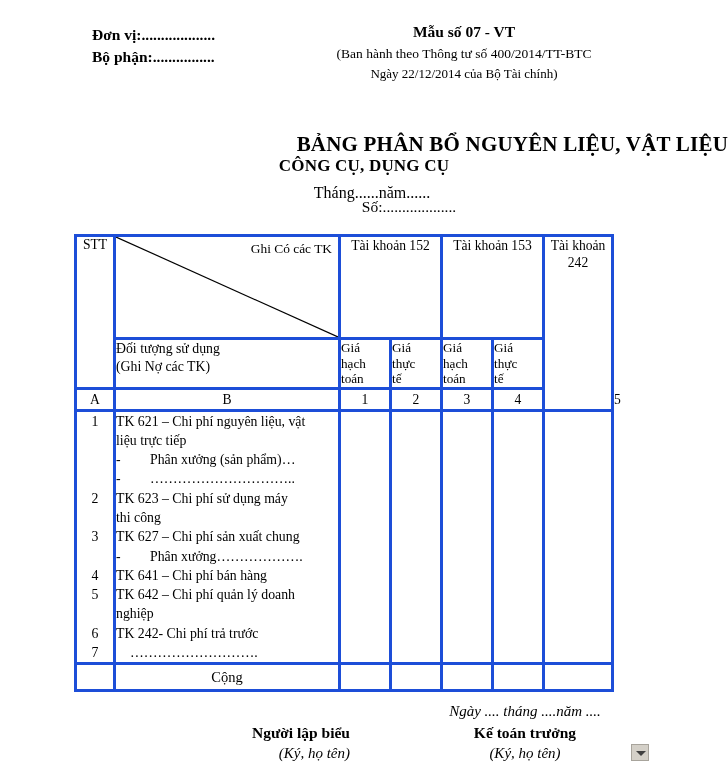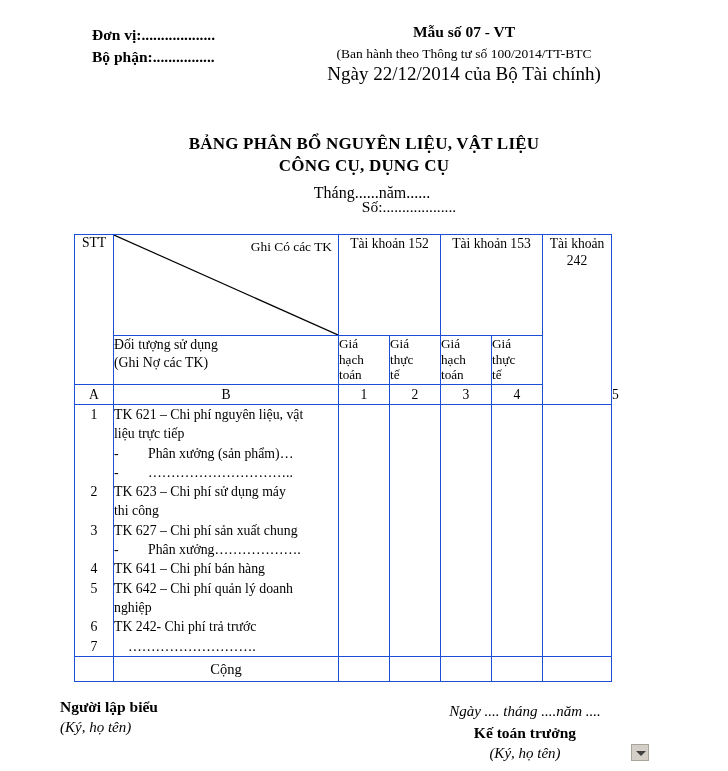--- a/index.html
+++ b/index.html
@@ -44,38 +44,39 @@
   .form-code {
     font-size: 15.5px;
     font-weight: bold;
     margin-bottom: 2px;
   }
   .form-issue {
     font-size: 13.5px;
     white-space: nowrap;
   }
   .form-date {
-    font-size: 19px;
+    font-size: 13px;
     white-space: nowrap;
     text-align: center;
   }
 
   
   .title-wrap {
     position: absolute;
     left: 0;
     top: 133px;
     width: 728px;
     text-align: center;
   }
   .title-main1 {
-    font-size: 17px;
+    font-size: 21px;
     font-weight: bold;
     letter-spacing: 0.2px;
     line-height: 22px;
+    text-align: right;
   }
   .title-main2 {
     font-size: 17px;
     font-weight: bold;
     letter-spacing: 0.2px;
     line-height: 22px;
   }
   .title-period {
     font-size: 16px;
     line-height: 25px;
@@ -97,21 +98,21 @@
   .tbl {
     position: absolute;
     left: 74px;
     top: 234px;
     width: 537px;
     border-collapse: collapse;
     table-layout: fixed;
     font-size: 13.6px;
   }
   .tbl td, .tbl th {
-    border: 1px solid #1d4ed8;
+    border: 3px solid #1d4ed8;
     padding: 0;
     vertical-align: top;
     font-weight: normal;
   }
   .c-stt  { width: 39px; }
   .c-obj  { width: 225px; }
   .c-1    { width: 51px; }
   .c-2    { width: 51px; }
   .c-3    { width: 51px; }
   .c-4    { width: 51px; }
@@ -220,23 +221,23 @@
     top: 703px;
     width: 250px;
     text-align: center;
     font-style: italic;
     font-size: 15px;
     white-space: nowrap;
   }
   .sig-left {
     position: absolute;
     left: 60px;
-    top: 696px;
+    top: 722px;
     width: 290px;
-    text-align: left;
+    text-align: right;
   }
   .sig-right {
     position: absolute;
     left: 400px;
     top: 722px;
     width: 250px;
     text-align: center;
   }
   .sig-role {
     font-size: 15.5px;
@@ -273,21 +274,21 @@
 </head>
 <body>
 
 <div class="top-header">
   <div class="unit-block">
     <div>Đơn vị:...................</div>
     <div>Bộ phận:................</div>
   </div>
   <div class="form-block">
     <div class="form-code">Mẫu số 07 - VT</div>
-    <div class="form-issue">(Ban hành theo Thông tư số 100/2014/TT-BTC</div>
+    <div class="form-issue">(Ban hành theo Thông tư số 400/2014/TT-BTC</div>
     <div class="form-date">Ngày 22/12/2014 của Bộ Tài chính)</div>
   </div>
 </div>
 
 <div class="title-wrap">
   <div class="title-main1">BẢNG PHÂN BỔ NGUYÊN LIỆU, VẬT LIỆU</div>
   <div class="title-main2">CÔNG CỤ, DỤNG CỤ</div>
   <div class="title-period">Tháng......năm......</div>
 </div>
 <div class="doc-number">Số:...................</div>

